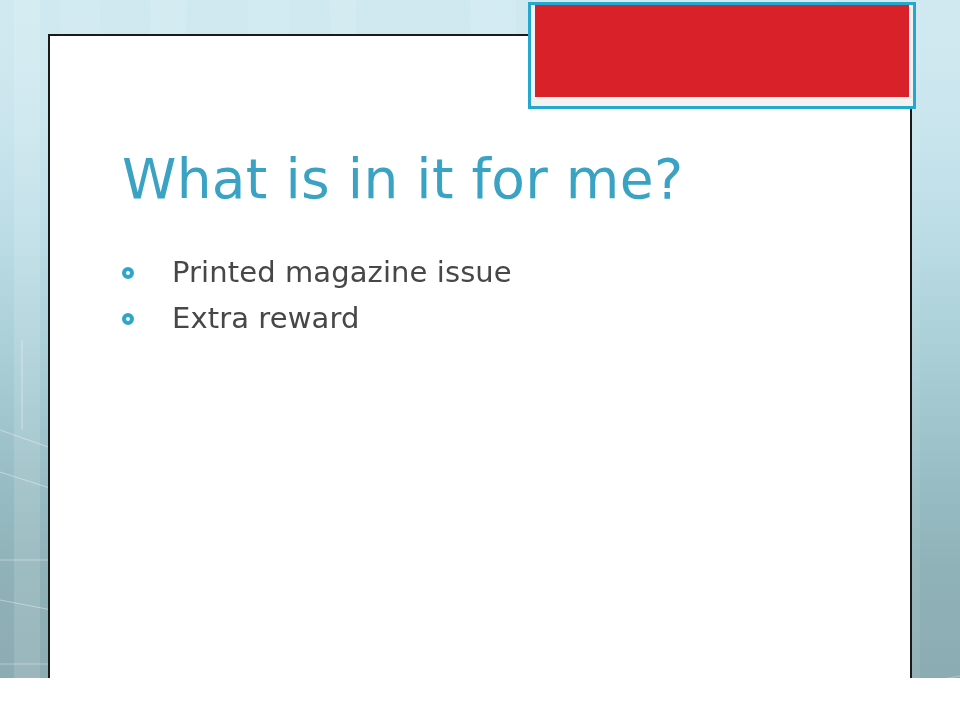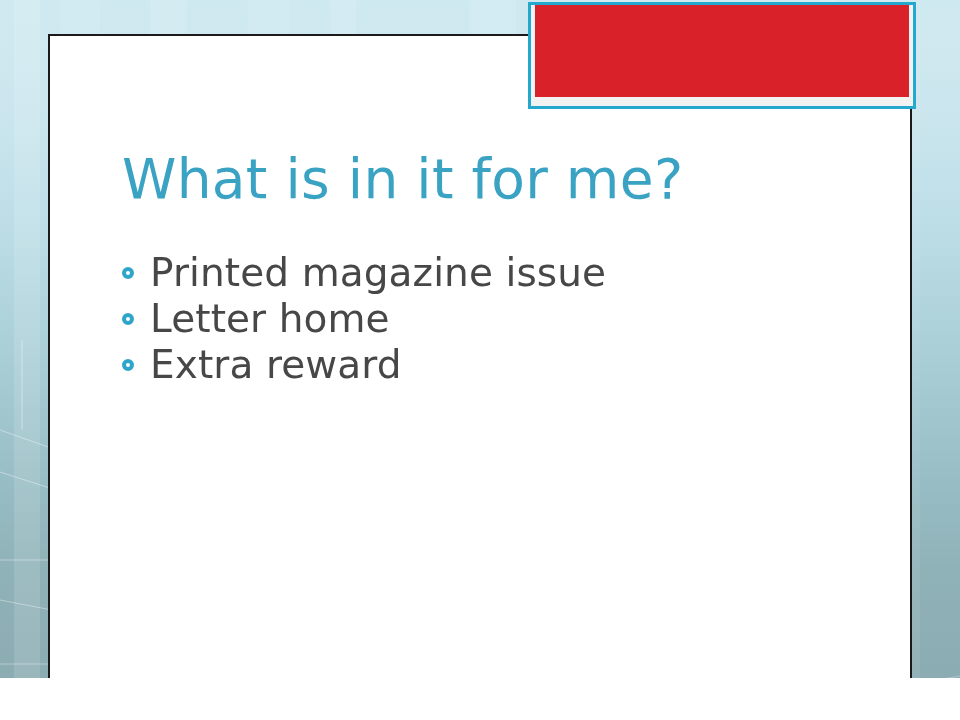--- a/index.html
+++ b/index.html
@@ -142,24 +142,25 @@
     width: 740px;
     margin: 0;
     padding: 0;
     list-style: none;
   }
   .bullet-item {
     display: flex;
     align-items: center;
     height: 46px;
     color: #474747;
-    font-size: 39px;
+    font-size: 29px;
     font-weight: 400;
     letter-spacing: 0.1px;
     font-family: "DejaVu Sans", "Liberation Sans", sans-serif;
+    gap: 22px;
   }
   .bullet-marker {
     flex: 0 0 auto;
     width: 12px;
     height: 12px;
     border-radius: 50%;
     border: 4px solid #2fa6c9;
     box-sizing: border-box;
     margin-right: 16px;
     position: relative;
@@ -210,22 +211,18 @@
 
     <div class="slide-title">What is in it for me?</div>
 
     <ul class="bullet-list">
       <li class="bullet-item">
         <span class="bullet-marker"></span>
         <span class="bullet-text">Printed magazine issue</span>
       </li>
       <li class="bullet-item">
         <span class="bullet-marker"></span>
-        <span class="bullet-text">Letter home</span>
-      </li>
-      <li class="bullet-item">
-        <span class="bullet-marker"></span>
         <span class="bullet-text">Extra reward</span>
       </li>
     </ul>
 
   </div>
 </div>
 
 </body></html>

